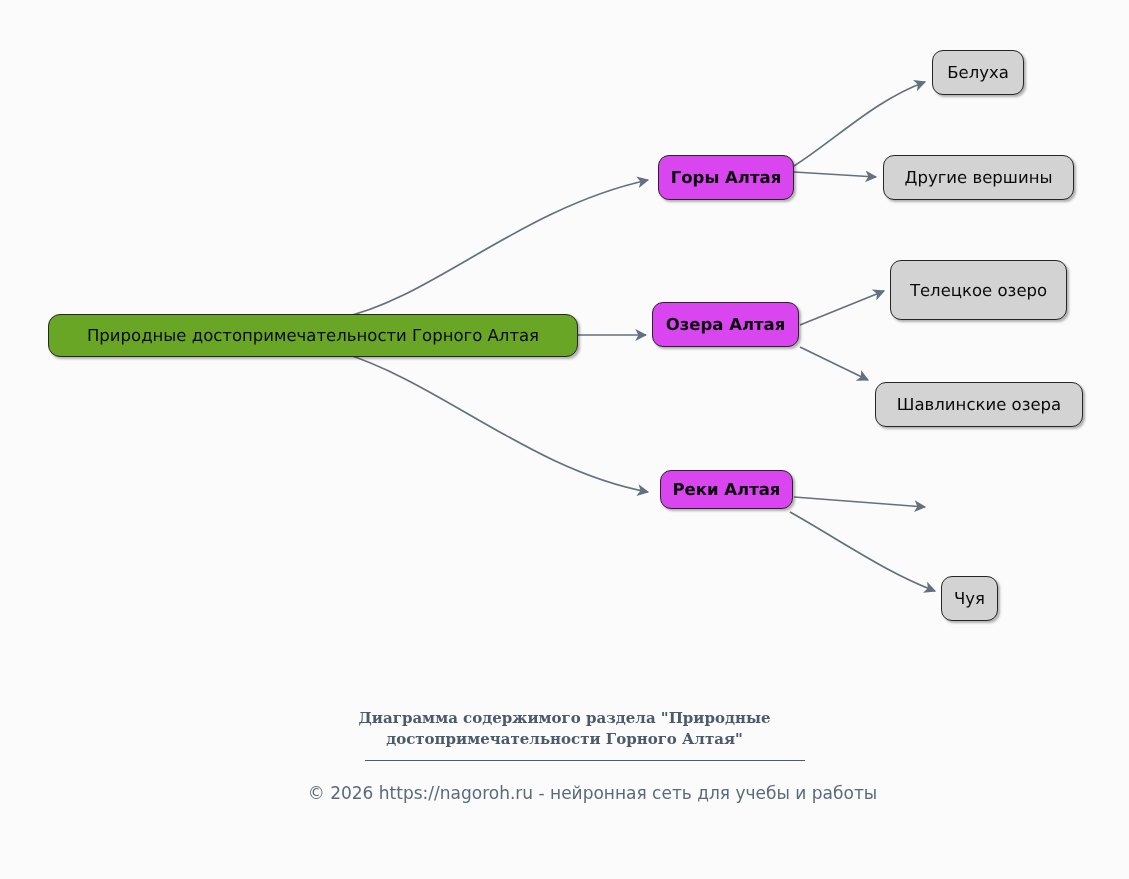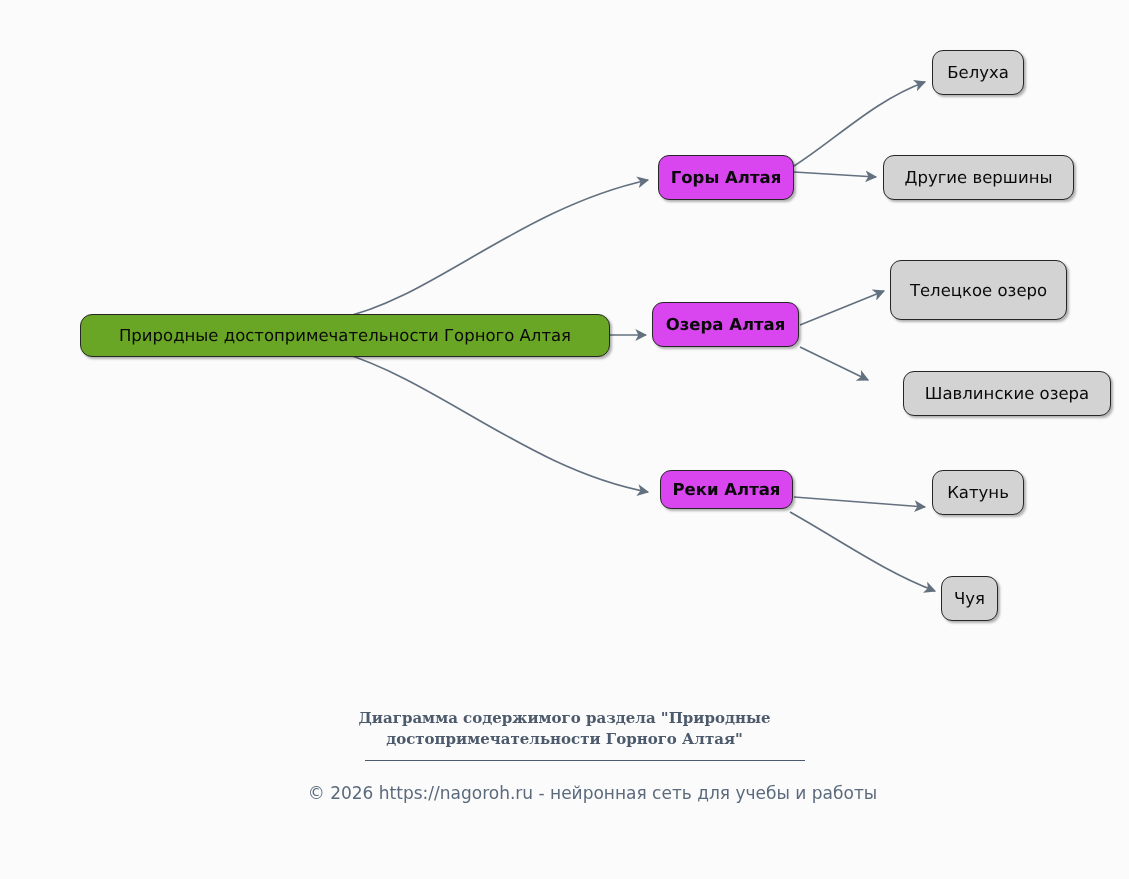--- a/index.html
+++ b/index.html
@@ -36,21 +36,20 @@
     font-family: "DejaVu Sans", "Liberation Sans", sans-serif;
     font-size: 16.5px;
     color: #0a0a0a;
     white-space: nowrap;
     box-shadow: 2px 2px 2.5px rgba(0,0,0,0.30);
     text-rendering: geometricPrecision;
   }
   .node-root {
     background: #6aa625;
     border-radius: 12px;
-    margin-left: 32px;
   }
   .node-branch {
     background: #d946ef;
     color: #0a0a0a;
     font-weight: bold;
   }
   .node-leaf {
     background: #d3d3d3;
   }
   .caption {
@@ -131,27 +130,24 @@
   </div>
 
   <div class="node node-leaf" style="left:932px; top:50px; width:92px; height:45px;">
     <span>Белуха</span>
   </div>
 
   <div class="node node-leaf" style="left:890px; top:260px; width:177px; height:60px;">
     <span>Телецкое озеро</span>
   </div>
 
-  <div class="node node-leaf" style="left:875px; top:371px; width:208px; height:45px;margin-left:28px;">
+  <div class="node node-leaf" style="left:875px; top:382px; width:208px; height:45px;">
     <span>Шавлинские озера</span>
   </div>
 
-  <div class="node node-leaf" style="left:932px; top:470px; width:92px; height:45px;">
-    <span>Катунь</span>
-  </div>
 
   <div class="node node-leaf" style="left:941px; top:576px; width:57px; height:45px;">
     <span>Чуя</span>
   </div>
 
   <div class="caption" style="top:708px;">
     <span>Диаграмма содержимого раздела "Природные</span>
     <span class="caption-line2">достопримечательности Горного Алтая"</span>
   </div>
 

